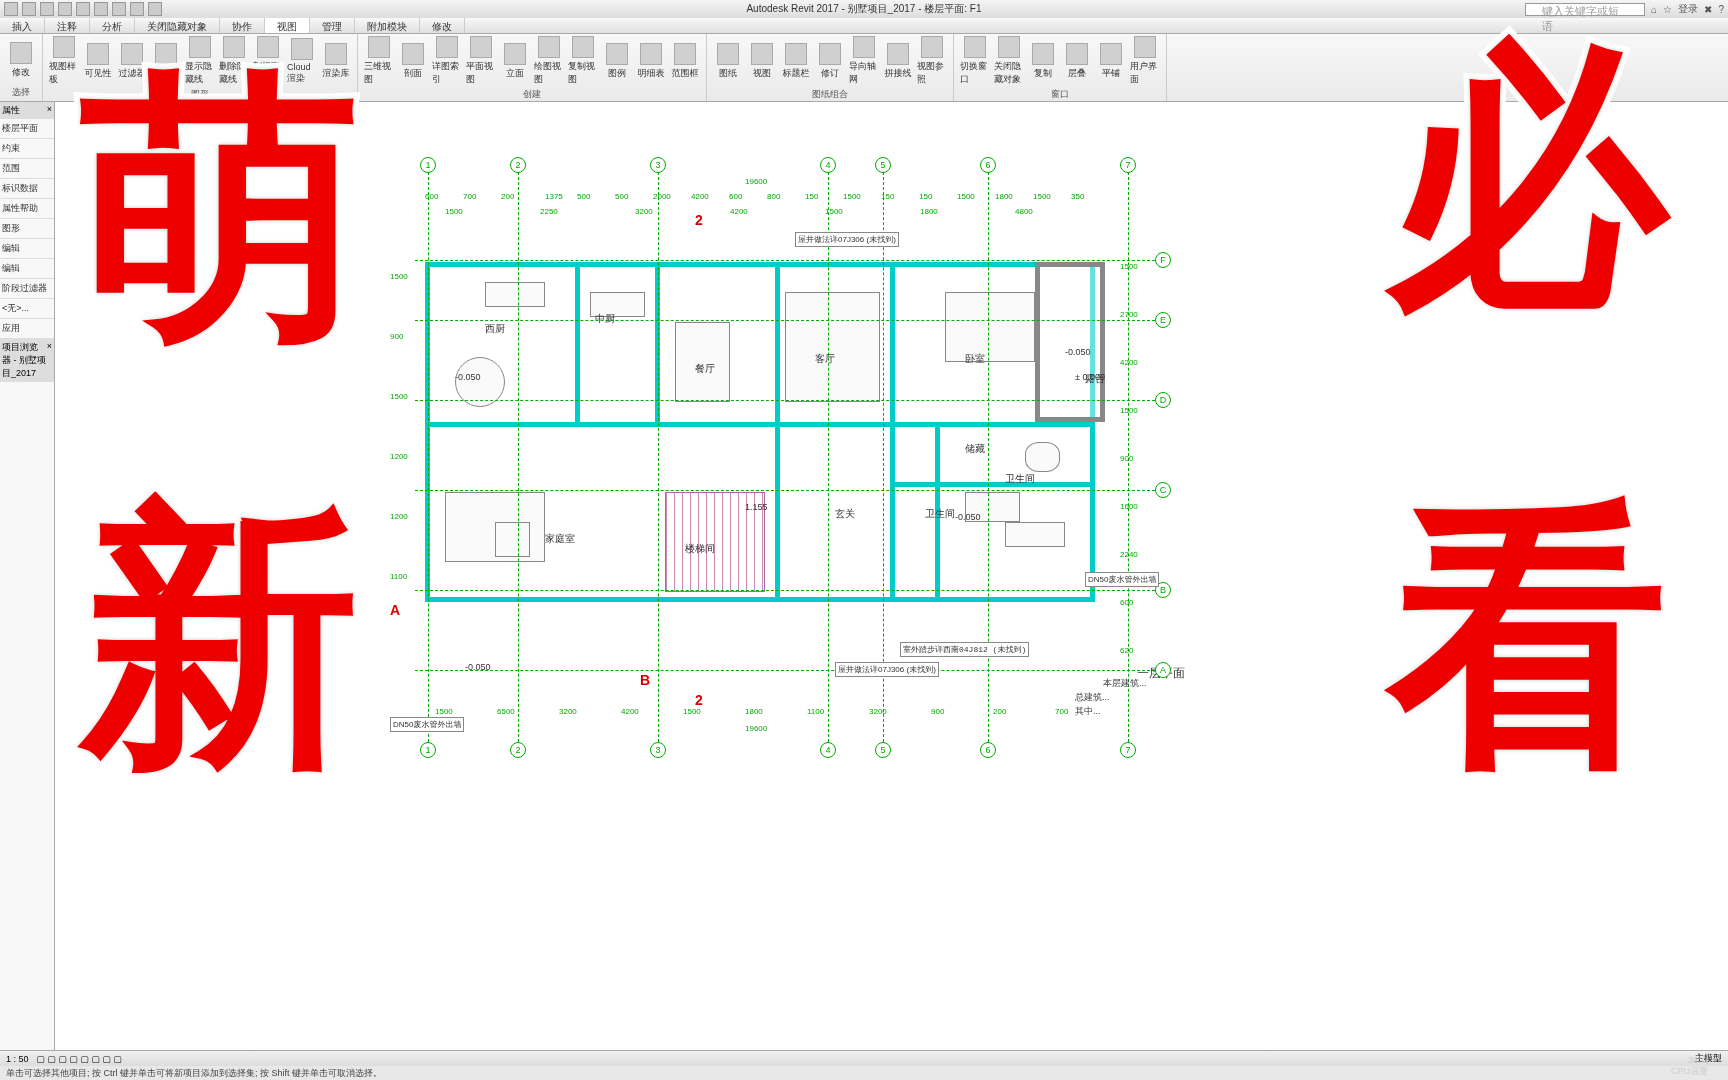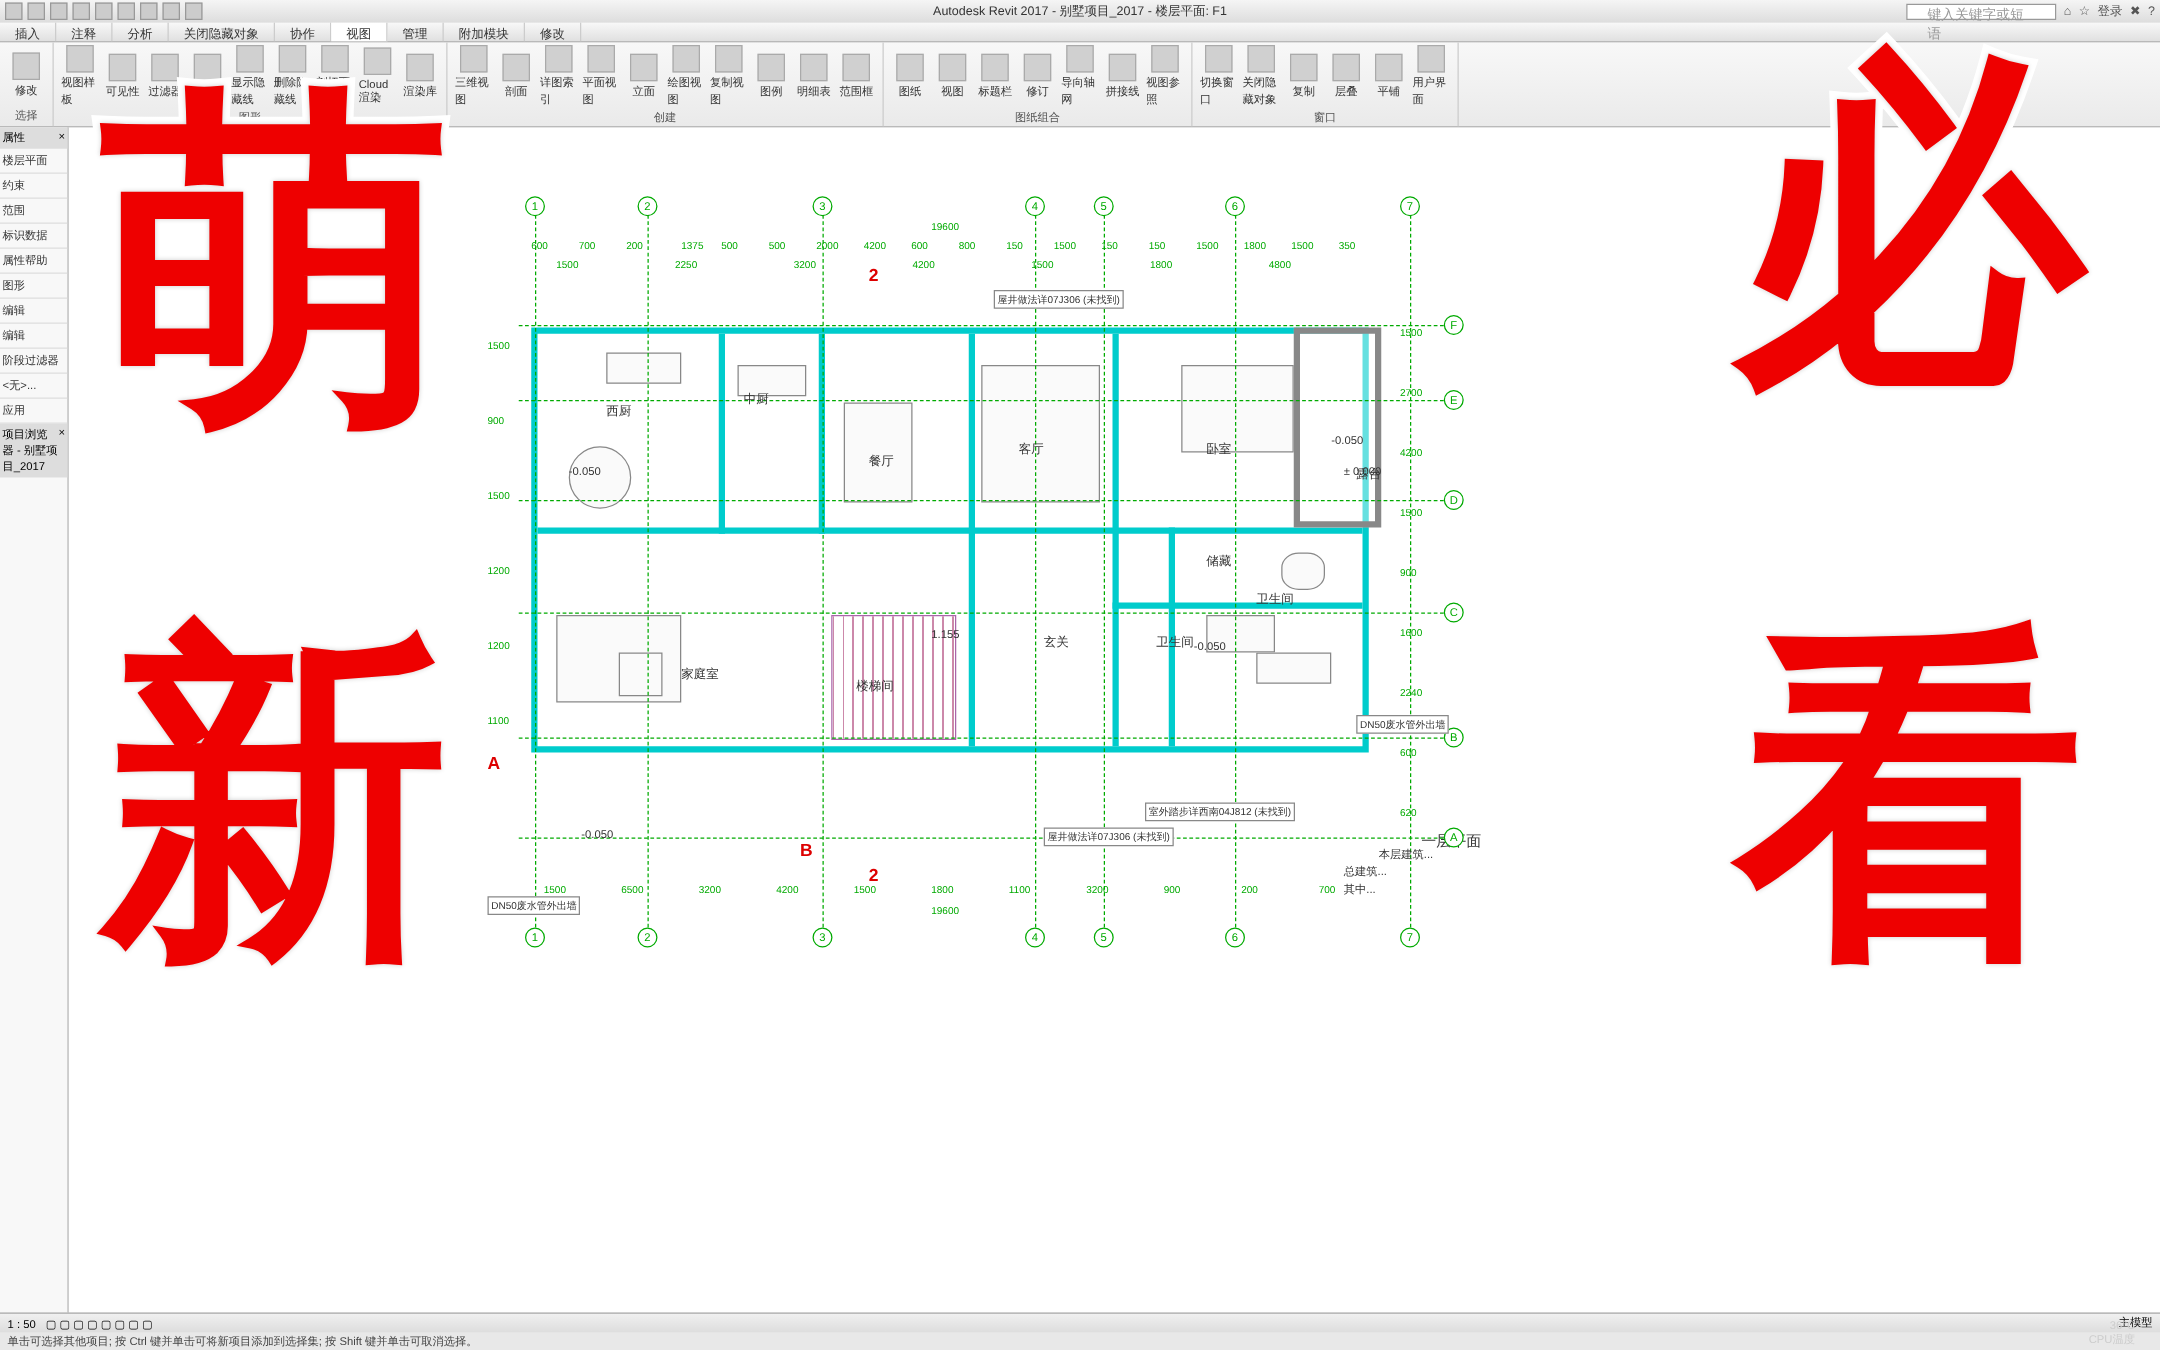--- a/index.html
+++ b/index.html
@@ -389,21 +389,21 @@
         <div class="roomlbl" style="left: 560px; top: 345px;">卫生间</div>
         <div class="roomlbl" style="left: 600px; top: 280px;">储藏</div>
         <div class="roomlbl" style="left: 640px; top: 310px;">卫生间</div>
         <div class="roomlbl" style="left: 90px; top: 210px; font-size: 9px;">-0.050</div>
         <div class="roomlbl" style="left: 700px; top: 185px; font-size: 9px;">-0.050</div>
         <div class="roomlbl" style="left: 710px; top: 210px; font-size: 9px;">± 0.000</div>
         <div class="roomlbl" style="left: 380px; top: 340px; font-size: 9px;">1.155</div>
         <div class="roomlbl" style="left: 590px; top: 350px; font-size: 9px;">-0.050</div>
         <div class="roomlbl" style="left: 100px; top: 500px; font-size: 9px;">-0.050</div>
         <div class="annot" style="left: 430px; top: 70px;">屋井做法详07J306 (未找到)</div>
-        <div class="annot" style="left: 551px; top: 480px;">室外踏步详西南04J812 (未找到)</div>
+        <div class="annot" style="left: 535px; top: 480px; font-family: Liberation Mono, monospace;">室外踏步详西南04J812 (未找到)</div>
         <div class="annot" style="left: 470px; top: 500px;">屋井做法详07J306 (未找到)</div>
         <div class="annot" style="left: 720px; top: 410px;">DN50废水管外出墙</div>
         <div class="annot" style="left: 25px; top: 555px;">DN50废水管外出墙</div>
         <div class="sectionmark" style="left: 25px; top: 440px;">A</div>
         <div class="sectionmark" style="left: 275px; top: 510px;">B</div>
         <div class="sectionmark" style="left: 330px; top: 50px;">2</div>
         <div class="sectionmark" style="left: 330px; top: 530px;">2</div>
         <div class="roomlbl" style="left: 710px; top: 515px; font-size: 9px; margin-left: 28px;">本层建筑...</div>
         <div class="roomlbl" style="left: 710px; top: 529px; font-size: 9px;">总建筑...</div>
         <div class="roomlbl" style="left: 710px; top: 543px; font-size: 9px;">其中...</div>

